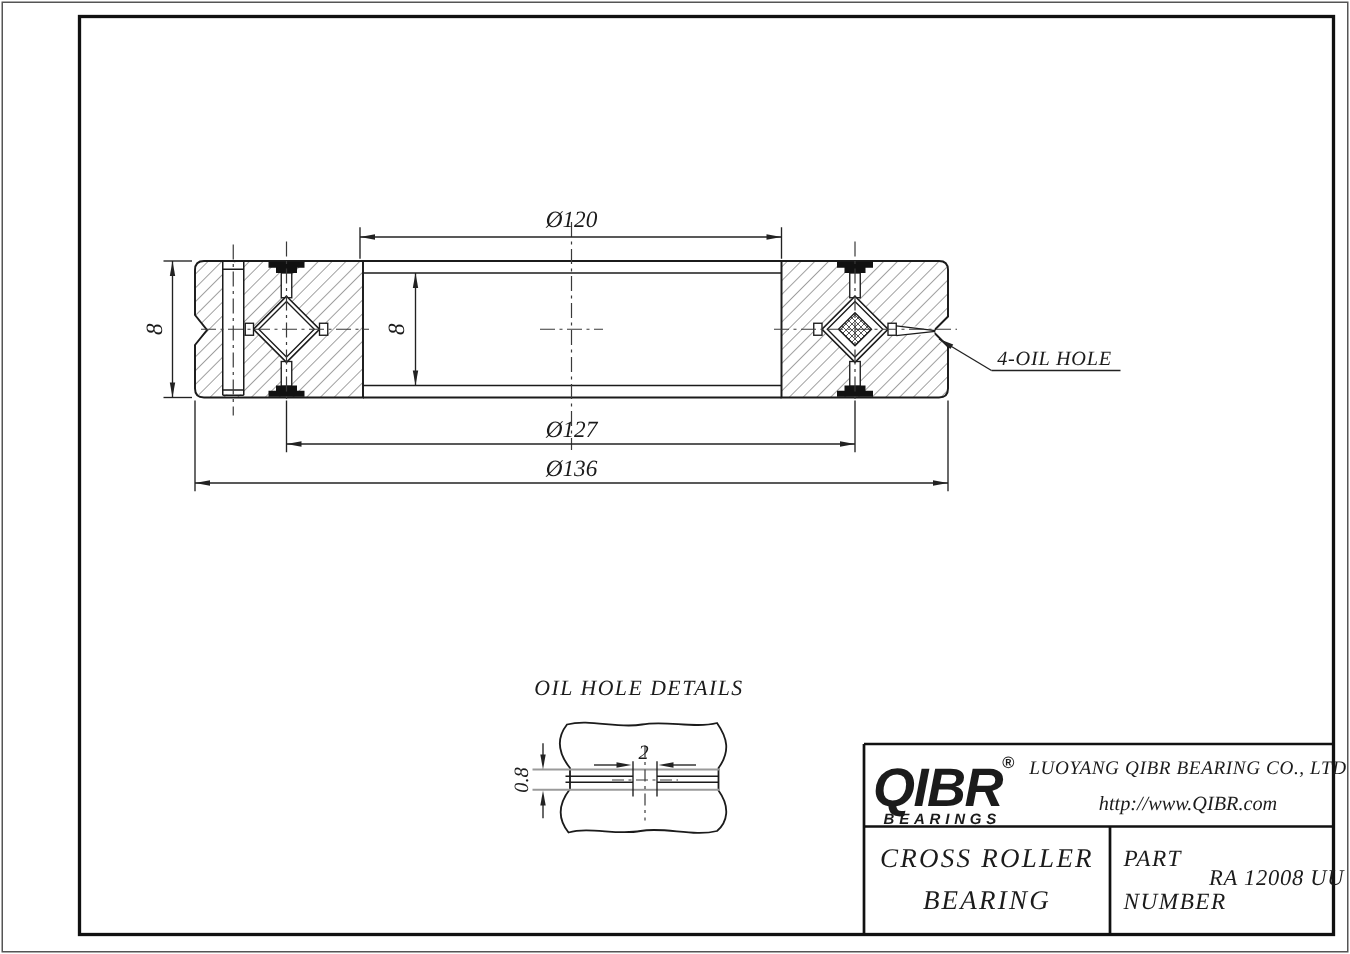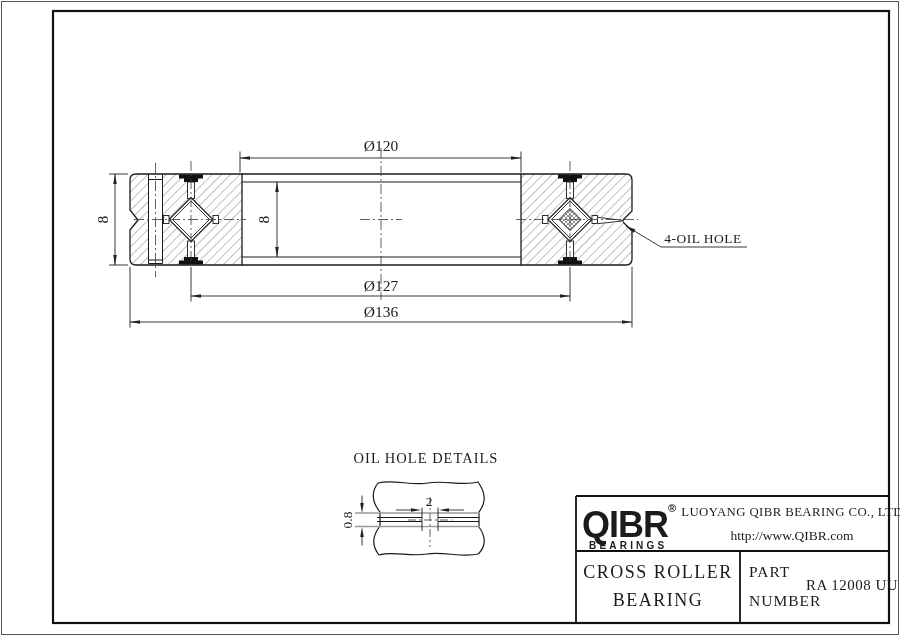--- a/index.html
+++ b/index.html
@@ -1,18 +1,18 @@
 <!DOCTYPE html>
 <html><head>
 <meta charset="utf-8">
 <style>
   html,body{margin:0;padding:0;background:#e8e8e8;}
   .page{
     position:relative;width:900px;height:636px;background:#ffffff;
-    font-family:"Liberation Serif",serif;overflow:hidden;
+    font-family:"Liberation Serif",serif;overflow:hidden;font-style:italic;
   }
   svg{position:absolute;left:0;top:0;}
   text{fill:#1b1b1b;}
   .dimtxt{font-family:"Liberation Serif",serif;font-size:15.5px;}
   .dimtxt-sm{font-family:"Liberation Serif",serif;font-size:13.5px;}
   .notetxt{font-family:"Liberation Serif",serif;font-size:13.5px;letter-spacing:.5px;}
   .dettitle{font-family:"Liberation Serif",serif;font-size:14.5px;letter-spacing:1px;}
   .tb-company{font-family:"Liberation Serif",serif;font-size:12.8px;letter-spacing:.4px;}
   .tb-web{font-family:"Liberation Serif",serif;font-size:13.5px;}
   .tb-product{font-family:"Liberation Serif",serif;font-size:18px;letter-spacing:1.5px;}

